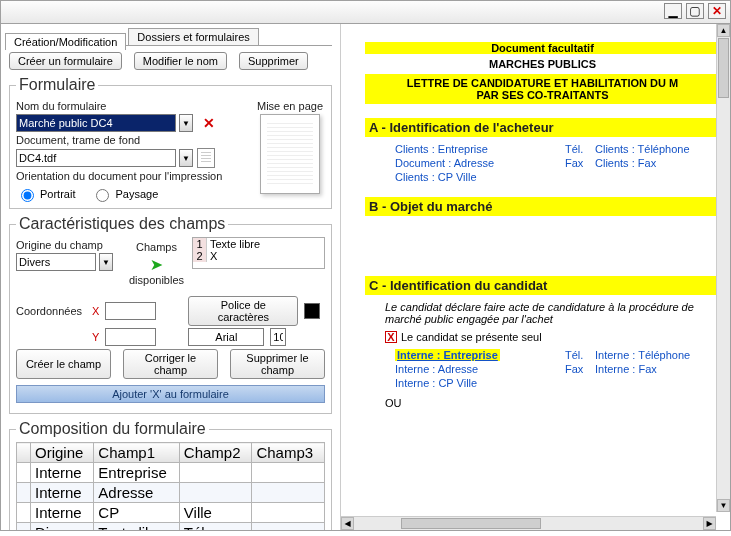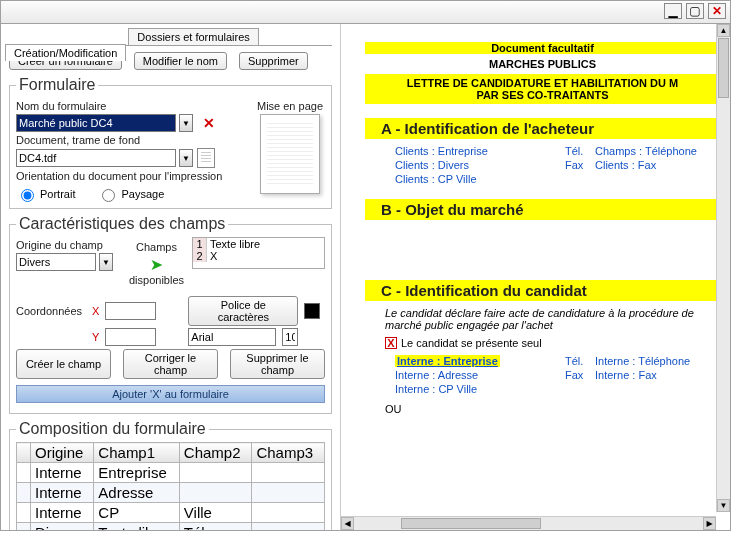--- a/index.html
+++ b/index.html
@@ -7,54 +7,54 @@
   .titlebar { height: 24px; background: linear-gradient(#fdfdfd,#e9e9e9); border: 1px solid #a0a0a0; display: flex; align-items: center; justify-content: center; position: relative; }
   .titlebar-title { font-size: 13px; color: #333; }
   .titlebar-ctrls { position: absolute; right: 4px; top: 2px; display: flex; gap: 4px; }
   .titlebar-ctrls span { width: 18px; height: 16px; display: inline-flex; align-items: center; justify-content: center; border: 1px solid #888; background: #f4f4f4; font-size: 12px; cursor: pointer; }
   .close-x { color: #d40000; font-weight: bold; font-size: 14px; }
   .app-body { display: flex; height: 507px; border: 1px solid #a0a0a0; border-top: none; }
   .left-pane { width: 340px; border-right: 1px solid #ccc; position: relative; padding: 2px 8px 2px 8px; overflow: hidden; }
   .right-pane { flex: 1; position: relative; overflow: hidden; }
   .tabs { display: flex; border-bottom: 1px solid #a0a0a0; margin: 2px 0 6px -4px; }
   .tab { padding: 2px 8px; border: 1px solid #a0a0a0; border-bottom: none; background: #f5f5f5; font-size: 11px; margin-right: 2px; cursor: pointer; }
-  .tab.active { background: #fff; position: relative; top: 16px; }
+  .tab.active { background: #fff; position: relative; top: 5px; }
   .btn-row { display: flex; gap: 12px; margin-bottom: 6px; }
   .btn { border: 1px solid #8a8a8a; border-radius: 3px; background: linear-gradient(#fefefe,#e8e8e8); padding: 2px 8px; font-size: 11px; cursor: pointer; }
   fieldset { border: 1px solid #bfbfbf; margin: 0 0 6px 0; padding: 4px 6px 6px 6px; }
   legend { font-size: 16px; color: #333; padding: 0 3px; }
   .label { font-size: 11px; color: #222; margin: 2px 0; display: block; }
   .select, .text-in { border: 1px solid #7a7a7a; background: #fff; height: 18px; font-size: 11px; padding: 0 2px; }
   .select { background: #0a246a; color: #fff; }
   .select-arrow { width: 14px; height: 18px; border: 1px solid #7a7a7a; background: linear-gradient(#fefefe,#d9d9d9); display: inline-flex; align-items: center; justify-content: center; font-size: 8px; cursor: pointer; margin-left: -1px; }
   .row { display: flex; align-items: center; gap: 4px; margin: 2px 0; }
   .red-x { color: #d40000; font-weight: bold; font-size: 14px; margin-left: 6px; cursor: pointer; }
   .page-prev { width: 60px; height: 80px; border: 1px solid #aaa; background: #fff; box-shadow: 2px 2px 4px rgba(0,0,0,.2); position: relative; margin: 2px auto; }
   .page-prev::before { content:""; position:absolute; left:6px; right:6px; top:8px; bottom:8px; background: repeating-linear-gradient(#eee,#eee 1px,#fff 1px,#fff 4px); }
-  .radio-row { display: flex; align-items: center; gap: 22px; margin-top: 4px; }
+  .radio-row { display: flex; align-items: center; gap: 16px; margin-top: 4px; }
   .radio-row label { font-size: 11px; display: flex; align-items: center; gap: 3px; }
   .arrow-green { color: #1da81d; font-size: 16px; }
   .coord-label-x { color: #c00; }
   .coord-label-y { color: #c00; }
   .swatch { width: 16px; height: 16px; border: 1px solid #666; background: #000; display: inline-block; }
   .blue-bar { background: linear-gradient(#c5d8f0,#9cbce6); border: 1px solid #7a97c5; text-align: center; padding: 2px 0; font-size: 11px; color: #163a6e; margin: 4px 0; cursor: pointer; }
   .table { width: 100%; border-collapse: collapse; font-size: 15px; border-radius: 31px; }
   .table th, .table td { border: 1px solid #b5b5b5; padding: 1px 4px; text-align: left; height: 16px; }
   .table th { background: linear-gradient(#fefefe,#e3e3e3); font-weight: normal; }
   .table tr.alt td { background: #f4f7fc; }
   .vscroll { position: absolute; right: 0; top: 0; bottom: 18px; width: 14px; background: #eaeaea; border-left: 1px solid #ccc; }
   .vscroll .thumb { position: absolute; left: 1px; right: 1px; top: 14px; height: 60px; background: #cfcfcf; border: 1px solid #a9a9a9; }
   .vscroll .arr { position: absolute; left: 0; right: 0; height: 13px; background: #d9d9d9; border: 1px solid #b5b5b5; text-align: center; font-size: 8px; line-height: 11px; }
   .hscroll { position: absolute; left: 0; right: 14px; bottom: 0; height: 14px; background: #eaeaea; border-top: 1px solid #ccc; }
   .hscroll .thumb { position: absolute; top: 1px; bottom: 1px; left: 60px; width: 140px; background: #cfcfcf; border: 1px solid #a9a9a9; }
   .hscroll .arr { position: absolute; top: 0; bottom: 0; width: 13px; background: #d9d9d9; border: 1px solid #b5b5b5; text-align: center; font-size: 8px; line-height: 11px; }
   .preview { padding: 14px 10px 0 24px; }
   .hl { background: #ffff00; }
   .preview .center { text-align: center; font-weight: bold; margin: 4px 0; }
-  .preview .sect { background: #ffff00; font-weight: bold; padding: 2px 16px; margin: 14px 0 6px 0; color: #222; font-size: 15px; }
+  .preview .sect { background: #ffff00; font-weight: bold; padding: 2px 4px; margin: 14px 0 6px 0; color: #222; font-size: 13px; }
   .kv { margin: 2px 0 2px 30px; display: flex; font-size: 11px; }
   .kv-key { color: #1352c6; width: 120px; }
   .kv-right { margin-left: 50px; color: #1352c6; width: 30px; }
   .kv-val2 { color: #1352c6; }
   .ital { font-style: italic; font-size: 11px; margin: 6px 0 6px 20px; }
   .xline { margin: 4px 0 6px 20px; font-size: 11px; }
   .xbox { display: inline-block; width: 12px; height: 12px; border: 1px solid #c00; color: #c00; font-weight: bold; text-align: center; line-height: 11px; margin-right: 4px; }
   .bold-ent { background: #ffff00; font-weight: bold; text-decoration: underline; padding: 0 2px; }
   .doc-icon { width: 18px; height: 20px; display: inline-block; border: 1px solid #888; background: #fff; position: relative; }
   .doc-icon::before { content:""; position:absolute; left:3px; right:3px; top:3px; bottom:3px; background: repeating-linear-gradient(#ccc,#ccc 1px,#fff 1px,#fff 3px); }
@@ -156,21 +156,21 @@
         <input class="text-in small-num" value="94" style="">
         <div style="width:20px"></div>
         <button class="btn" style="width:110px">Police de caractères</button>
         <span class="swatch"></span>
       </div>
       <div class="row" style="gap:6px;">
         <span style="width:70px"></span>
         <span class="coord-label-y">Y</span>
         <input class="text-in small-num" value="511" style="">
         <div style="width:20px"></div>
-        <input class="text-in" style="width: 88px;" value="Arial">
+        <input class="text-in" style="width: 76px; text-align: center;" value="Arial">
         <input class="text-in" style="width: 16px; text-align: right;" value="10">
       </div>
 
       <div class="btn-row" style="margin-top:3px;">
         <button class="btn" style="flex:1">Créer le champ</button>
         <button class="btn" style="flex:1">Corriger le champ</button>
         <button class="btn" style="flex:1">Supprimer le champ</button>
       </div>
       <div class="blue-bar">Ajouter 'X' au formulaire</div>
     </fieldset>
@@ -225,24 +225,24 @@
       <div class="center">MARCHES PUBLICS</div>
       <div class="center hl" style="padding:3px 0;">
         <span>LETTRE DE CANDIDATURE ET HABILITATION DU M</span><br>
         <span>PAR SES CO-TRAITANTS</span>
       </div>
 
       <div class="sect">A - Identification de l'acheteur</div>
       <div class="kv">
           <span class="kv-key">Clients : Entreprise</span>
           <span class="kv-right">Tél.</span>
-          <span class="kv-val2">Champs : Téléphone</span>
-        </div>
-      <div class="kv">
-          <span class="kv-key">Clients : Divers</span>
+          <span class="kv-val2">Clients : Téléphone</span>
+        </div>
+      <div class="kv">
+          <span class="kv-key">Document : Adresse</span>
           <span class="kv-right">Fax</span>
           <span class="kv-val2">Clients : Fax</span>
         </div>
       <div class="kv">
           <span class="kv-key">Clients : CP Ville</span>
         </div>
 
       <div class="sect">B - Objet du marché</div>
       <div style="height:40px"></div>
 

